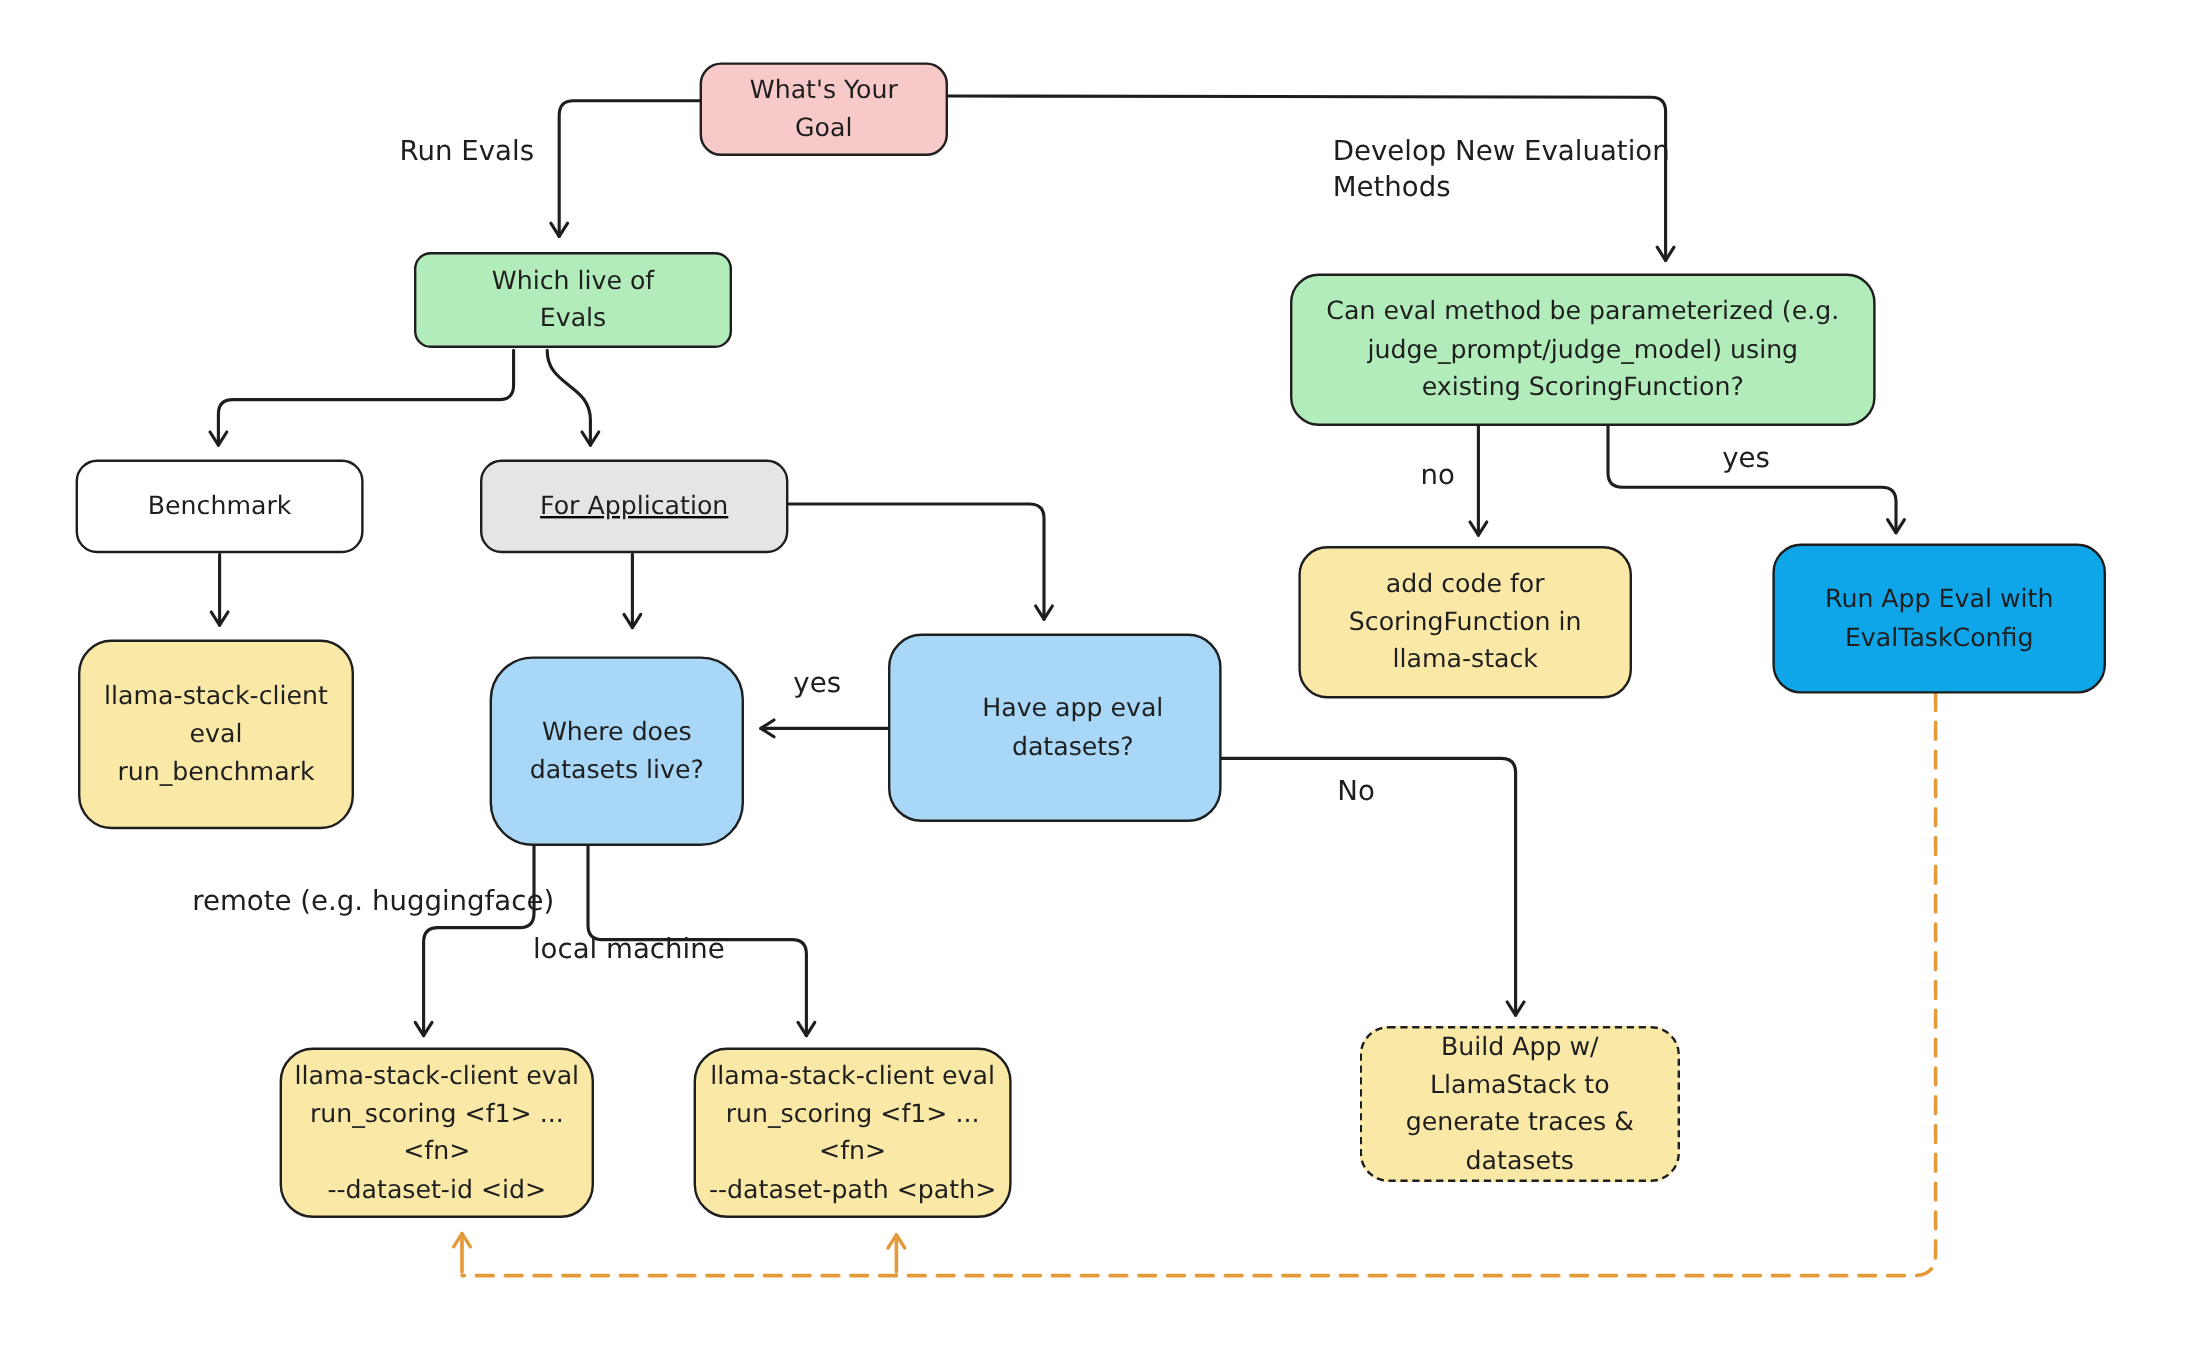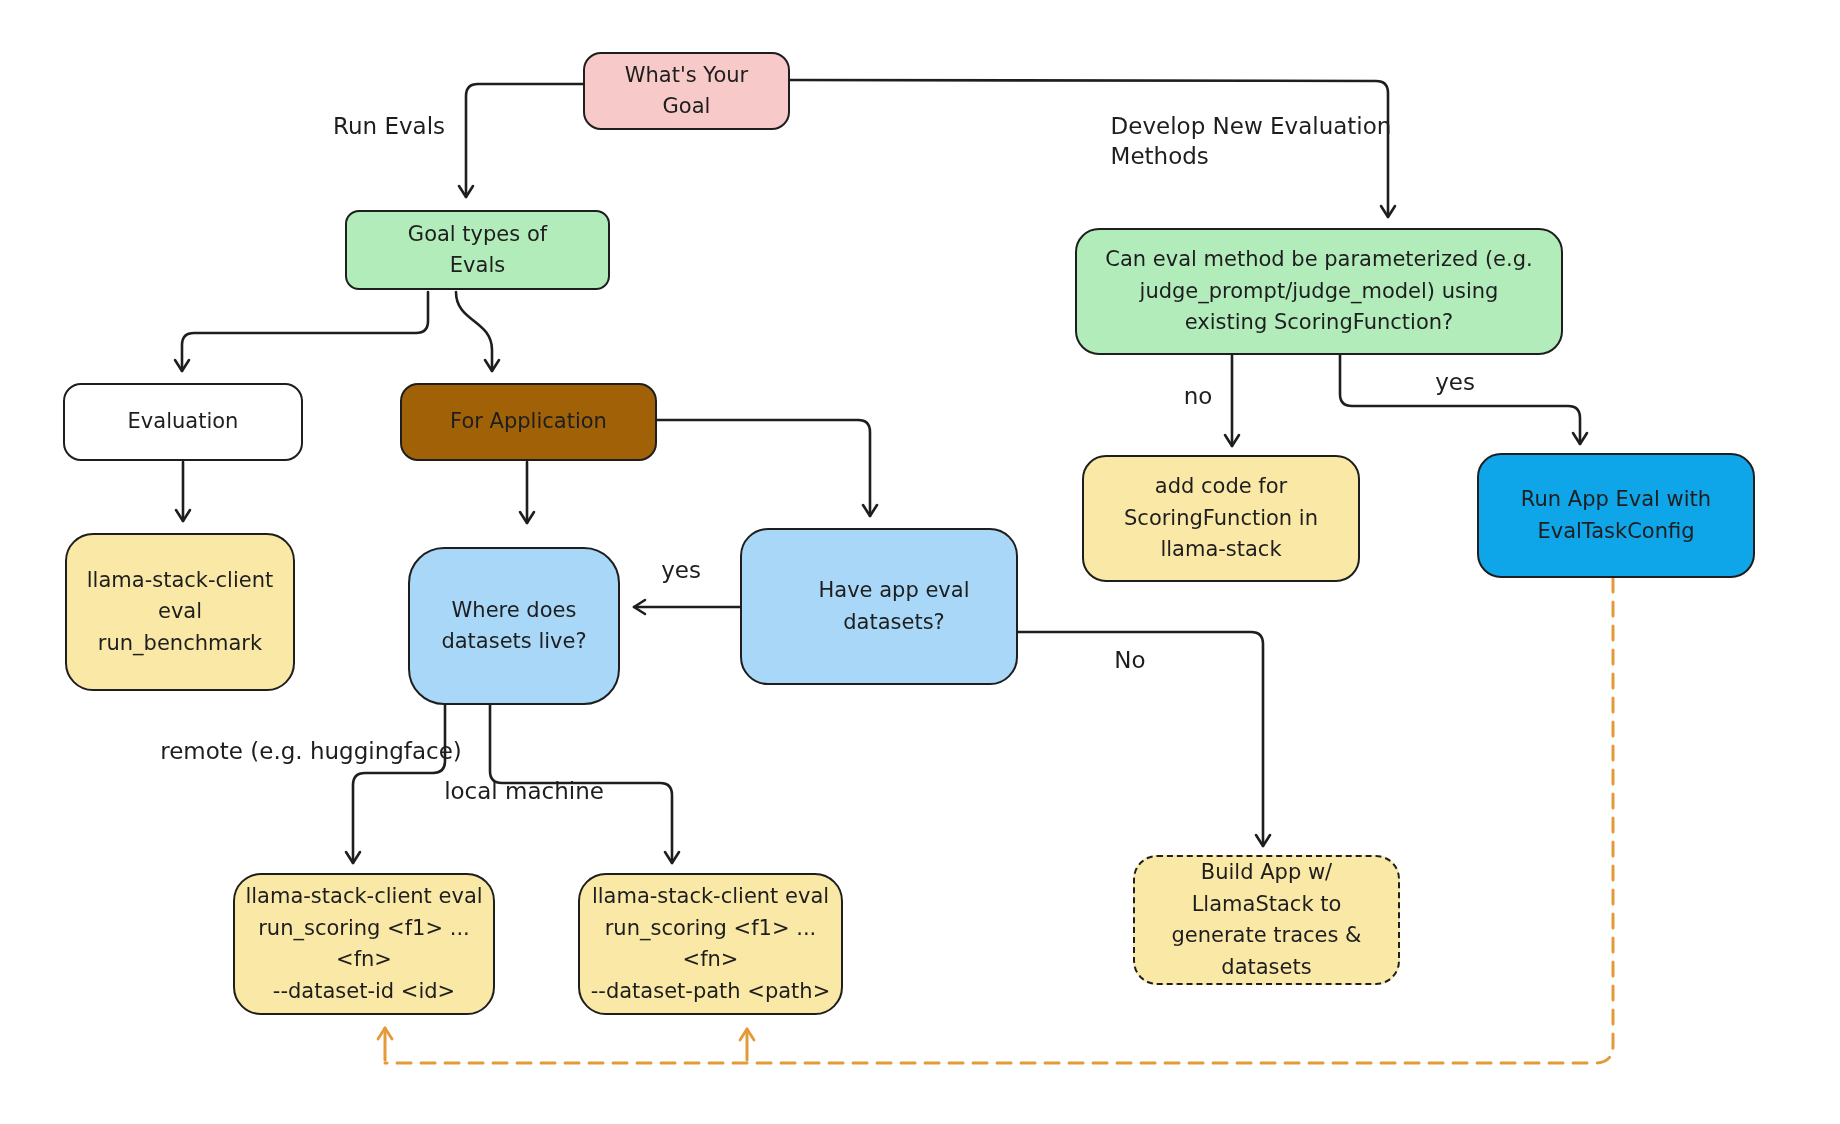--- a/index.html
+++ b/index.html
@@ -65,27 +65,27 @@
     <path d="M747,1060 L747,1029" stroke="#e59a3a" stroke-width="3" marker-end="url(#ah-orange)"></path>
     <path d="M385,1060 L385,1028" stroke="#e59a3a" stroke-width="3" marker-end="url(#ah-orange)"></path>
   </svg>
 
   <div>
       <div class="node" style="left: 583px; top: 52px; width: 207px; height: 78px; background: rgb(247, 201, 201); border-radius: 18px;">
         <div class="node-text">What's Your
 Goal</div>
       </div>
       <div class="node" style="left: 345px; top: 210px; width: 265px; height: 80px; background: rgb(178, 236, 186); border-radius: 14px;">
-        <div class="node-text">Goal types of
+        <div class="node-text">Which live of
 Evals</div>
       </div>
       <div class="node" style="left: 63px; top: 383px; width: 240px; height: 78px; background: rgb(255, 255, 255); border-radius: 18px;">
-        <div class="node-text">Evaluation</div>
+        <div class="node-text">Benchmark</div>
       </div>
-      <div class="node" style="left: 400px; top: 383px; width: 257px; height: 78px; background: #a16207; border-radius: 18px;">
+      <div class="node" style="left: 400px; top: 383px; width: 257px; height: 78px; background: #e5e5e5; border-radius: 18px; text-decoration: underline;">
         <div class="node-text">For Application</div>
       </div>
       <div class="node" style="left: 65px; top: 533px; width: 230px; height: 158px; background: rgb(250, 233, 166); border-radius: 28px;">
         <div class="node-text">llama-stack-client
 eval run_benchmark</div>
       </div>
       <div class="node" style="left: 408px; top: 535px; width: 212px; height: 158px; background: rgb(168, 215, 247); border-radius: 36px; margin-top: 12px;">
         <div class="node-text">Where does
 datasets live?</div>
       </div>

